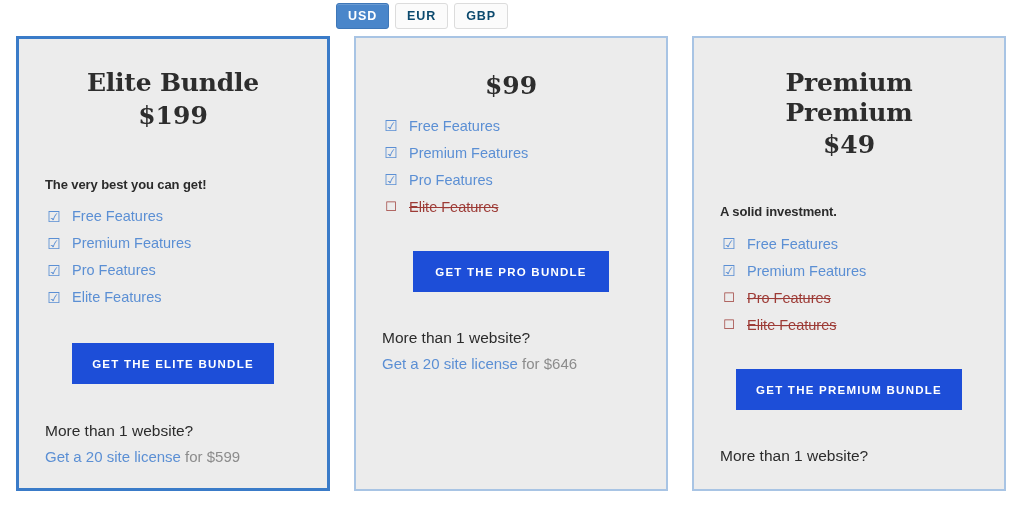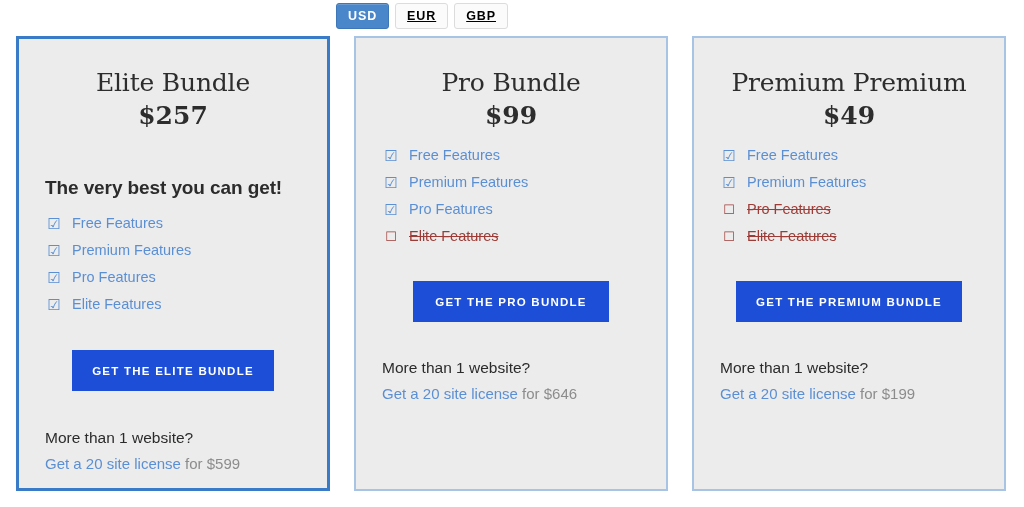--- a/index.html
+++ b/index.html
@@ -48,22 +48,21 @@
   .currency-btn.active {
     background: #4a86ca;
     border: 1px solid #3e77b8;
     color: #ffffff;
     box-shadow: inset 0 1px 0 rgba(255,255,255,.18);
   }
 
   .currency-btn.inactive {
     background: #fbfbfb;
     border: 1px solid #dcdcdc;
-    color: #000000;
-    text-decoration: underline;
+    color: #0c4a6e;
   }
 
   
   .cards {
     position: absolute;
     top: 36px;
     left: 16px;
     width: 992px;
     display: flex;
     gap: 24px;
@@ -88,37 +87,37 @@
   .card-head {
     text-align: center;
   }
 
   .card.highlight .card-head { padding-top: 29px; }
   .card.normal    .card-head { padding-top: 30px; }
 
   .bundle-name {
     font-family: "DejaVu Serif", serif;
     font-size: 25px;
-    font-weight: normal;
+    font-weight: bold;
     color: #2d2d2d;
     letter-spacing: -0.2px;
     line-height: 1.18;
   }
 
   .bundle-price {
     font-family: "DejaVu Serif", serif;
     font-size: 25px;
     font-weight: bold;
     color: #2d2d2d;
     line-height: 1.25;
     margin-top: 2px;
   }
 
   .tagline {
-    font-size: 19px;
+    font-size: 13px;
     font-weight: bold;
     color: #2b2b2b;
     letter-spacing: -0.1px;
   }
 
   .card.highlight .tagline { margin-top: 46px; }
   .card.normal    .tagline { margin-top: 44px; }
 
   .features {
     list-style: none;
@@ -199,21 +198,21 @@
   <div class="currency-bar">
       <div class="currency-btn active">USD</div>
       <div class="currency-btn inactive">EUR</div>
       <div class="currency-btn inactive">GBP</div>
     </div>
 
   <div class="cards">
       <div class="card highlight">
         <div class="card-head">
           <div class="bundle-name">Elite Bundle</div>
-          <div class="bundle-price">$257</div>
+          <div class="bundle-price">$199</div>
         </div>
         <div class="tagline">The very best you can get!</div>
         <ul class="features">
           <li class="feature on">
             <span class="box">☑</span>
             <span class="label">Free Features</span>
           </li>
           <li class="feature on">
             <span class="box">☑</span>
             <span class="label">Premium Features</span>
@@ -226,21 +225,20 @@
             <span class="box">☑</span>
             <span class="label">Elite Features</span>
           </li>
         </ul>
         <div class="cta-wrap"><button class="cta">GET THE ELITE BUNDLE</button></div>
         <div class="multi-q">More than 1 website?</div>
         <div class="multi-line"><a class="multi-link">Get a 20 site license</a><span> for $599</span></div>
       </div>
       <div class="card normal">
         <div class="card-head">
-          <div class="bundle-name">Pro Bundle</div>
           <div class="bundle-price">$99</div>
         </div>
         <ul class="features">
           <li class="feature on">
             <span class="box">☑</span>
             <span class="label">Free Features</span>
           </li>
           <li class="feature on">
             <span class="box">☑</span>
             <span class="label">Premium Features</span>
@@ -256,37 +254,37 @@
         </ul>
         <div class="cta-wrap"><button class="cta">GET THE PRO BUNDLE</button></div>
         <div class="multi-q">More than 1 website?</div>
         <div class="multi-line"><a class="multi-link">Get a 20 site license</a><span> for $646</span></div>
       </div>
       <div class="card normal">
         <div class="card-head">
           <div class="bundle-name">Premium Premium</div>
           <div class="bundle-price">$49</div>
         </div>
+        <div class="tagline">A solid investment.</div>
         <ul class="features">
           <li class="feature on">
             <span class="box">☑</span>
             <span class="label">Free Features</span>
           </li>
           <li class="feature on">
             <span class="box">☑</span>
             <span class="label">Premium Features</span>
           </li>
           <li class="feature off">
             <span class="box">☐</span>
             <span class="label">Pro Features</span>
           </li>
           <li class="feature off">
             <span class="box">☐</span>
             <span class="label">Elite Features</span>
           </li>
         </ul>
         <div class="cta-wrap"><button class="cta">GET THE PREMIUM BUNDLE</button></div>
         <div class="multi-q">More than 1 website?</div>
-        <div class="multi-line"><a class="multi-link">Get a 20 site license</a><span> for $199</span></div>
       </div>
     </div>
 
 </div>
 
 </body></html>

